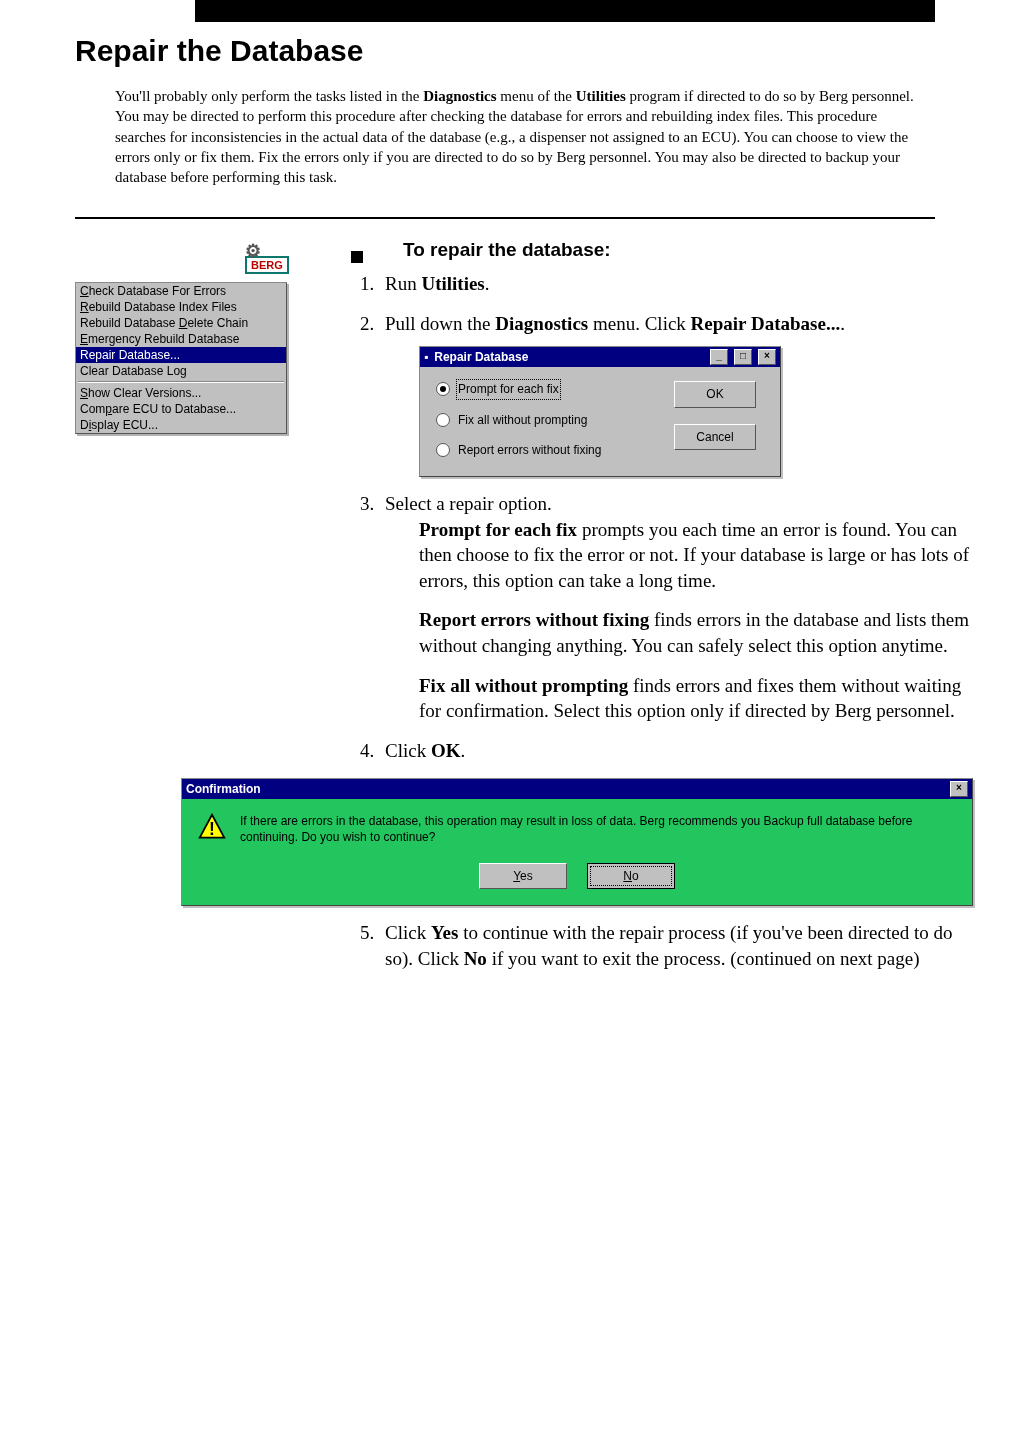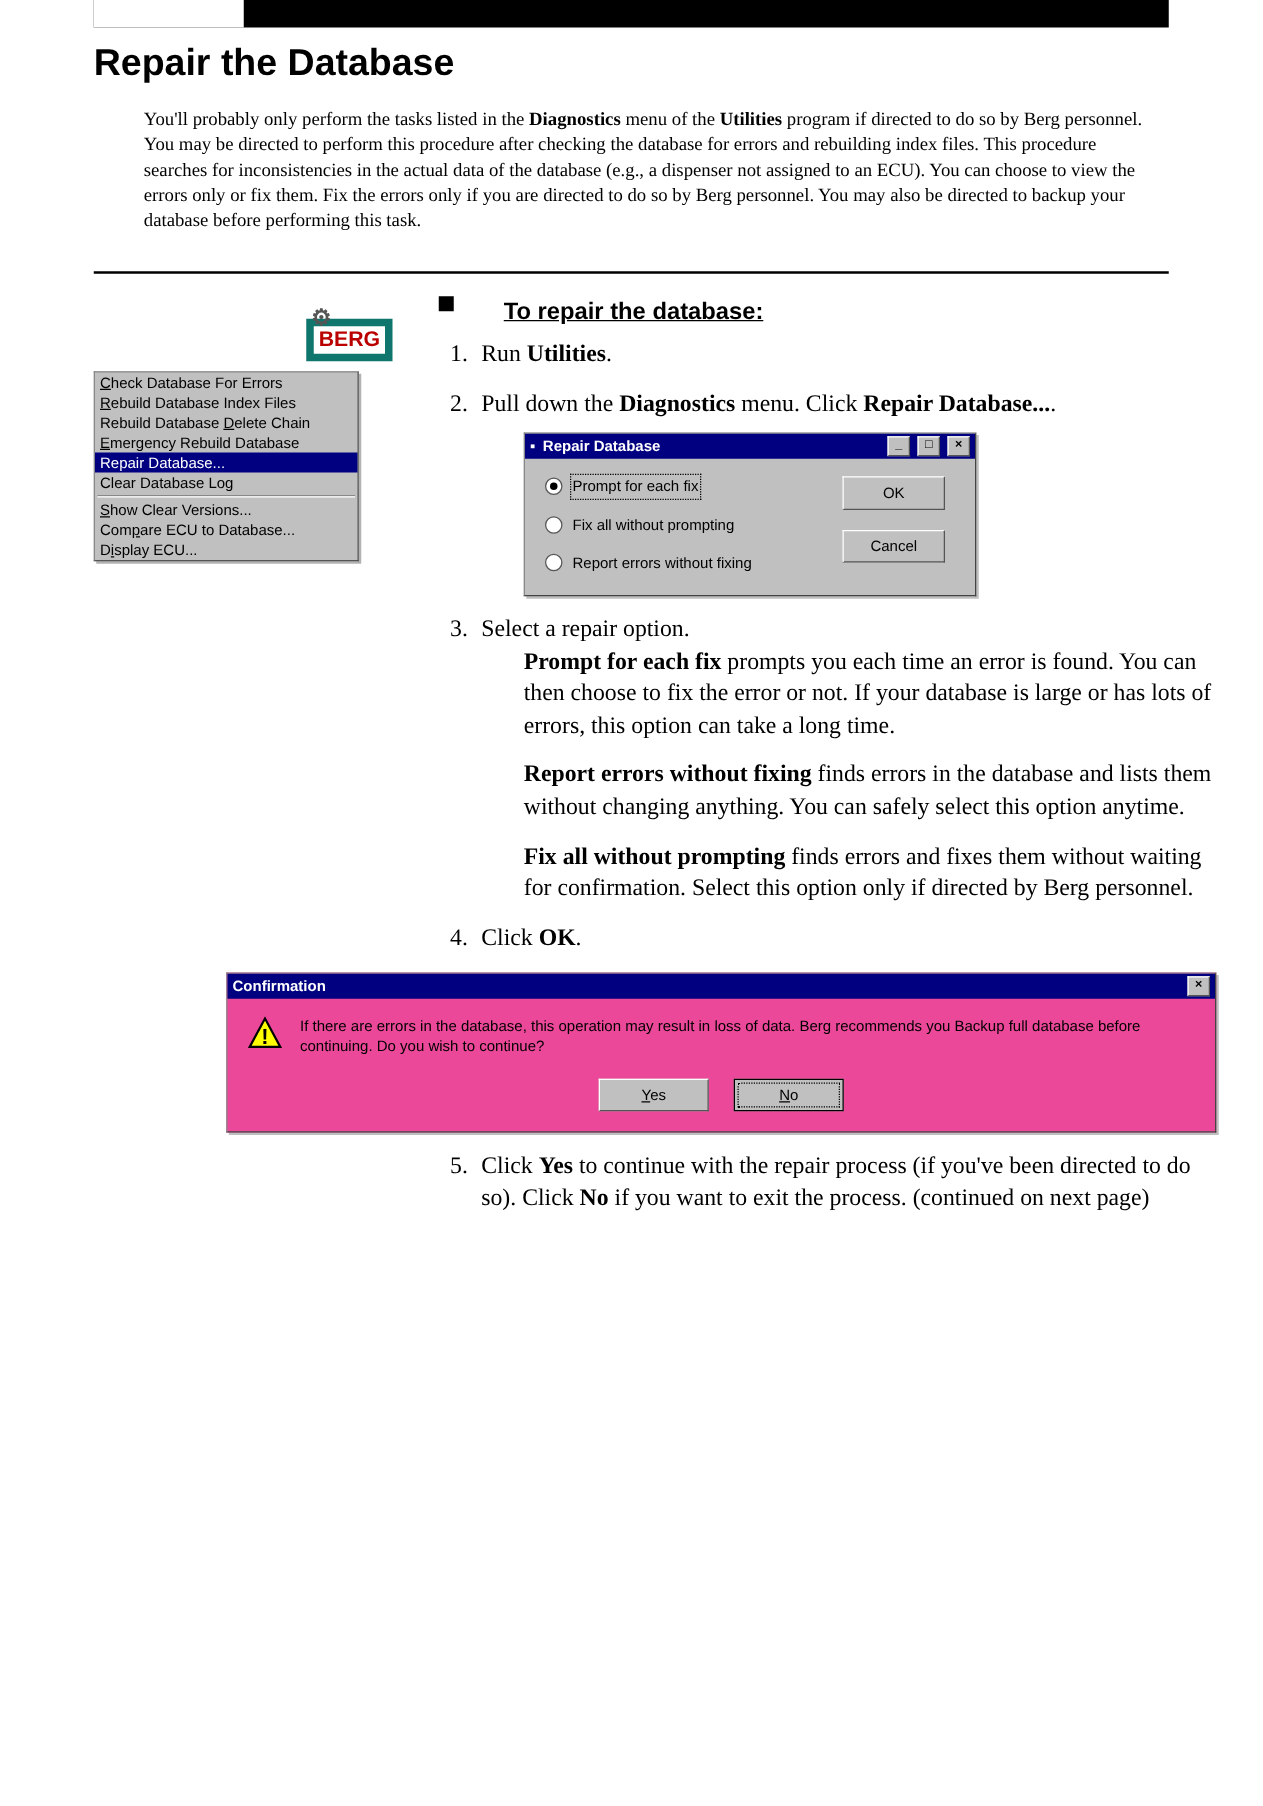--- a/index.html
+++ b/index.html
@@ -52,24 +52,24 @@
     grid-template-columns: 250px 1fr;
     column-gap: 26px;
   }
 
   
   .ctxwrap {
     margin-top: 18px;
   }
   .berg-logo {
     font-family: Arial, sans-serif;
-    font-size: 17px;
+    font-size: 11px;
     font-weight: 700;
     color: #b00;
-    border: 6px solid #0f766e;
+    border: 2px solid #0f766e;
     display: inline-block;
     padding: 1px 4px;
     margin-left: 170px;
     margin-bottom: 8px;
     position: relative;
   }
   .berg-logo::before {
     content: "⚙";
     position: absolute;
     left: -2px;
@@ -102,24 +102,23 @@
   }
   .ctxmenu .ul { text-decoration: underline; }
 
   
   .rcol {
     font-size: 19px;
     line-height: 1.35;
   }
   .section-lead {
     display: flex;
-    align-items: flex-start;
+    align-items: flex-end;
     gap: 40px;
     margin-bottom: 8px;
-    text-decoration: underline;
   }
   .section-lead .sq {
     width: 12px; height: 12px; background: #000; display:inline-block;
   }
   .section-lead .lead {
     font-family: Arial, Helvetica, sans-serif;
     font-weight: 700;
     font-size: 19px;
   }
   ol.steps {
@@ -191,21 +190,21 @@
     width:80px;
     font-size:12px;
   }
 
   
   .dlg-wide {
     width: 790px;
     margin: 14px 0 10px -204px; 
     font-family: "MS Sans Serif", Tahoma, Arial, sans-serif;
     font-size: 12px;
-    background: #ec4899;
+    background: #22c55e;
     border: 1px solid #888;
     border-right-color:#444; border-bottom-color:#444;
     box-shadow: 2px 2px 0 rgba(0,0,0,.25);
   }
   .dlg-wide .body {
     padding: 14px 16px 16px 16px;
   }
   .msgrow { display:flex; gap:14px; align-items:flex-start; }
   .warnicon {
     width:28px;height:28px;position:relative;

